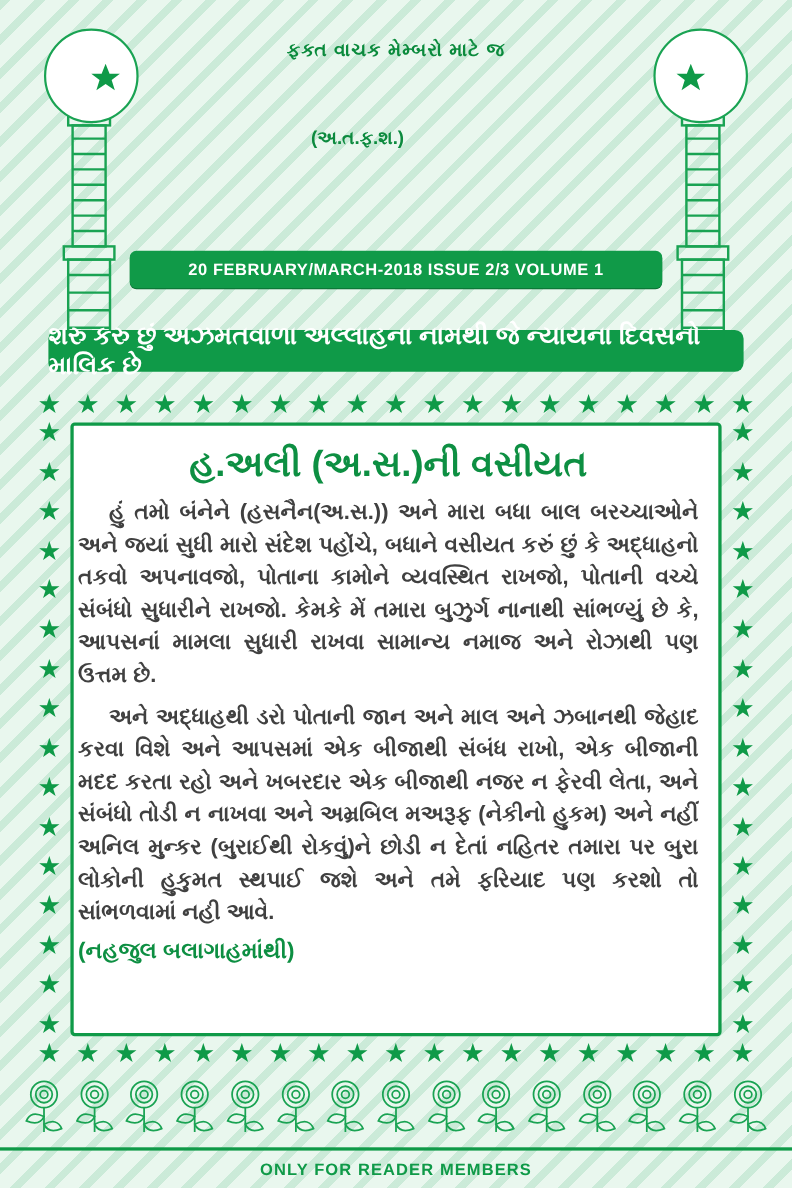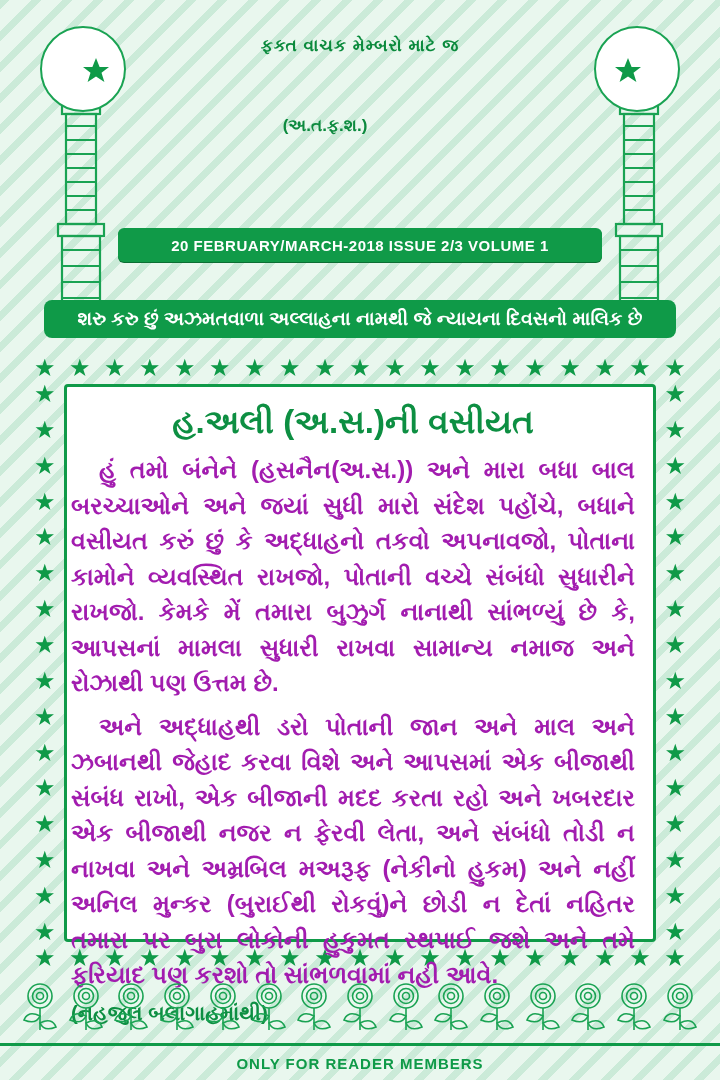--- a/index.html
+++ b/index.html
@@ -61,21 +61,21 @@
     background:#109a48;border-radius:6px;
     display:flex;align-items:center;justify-content:center;
     color:#ffffff;font-weight:bold;font-size:15px;letter-spacing:0.5px;
     box-shadow:0 1px 0 #0b6e33;
   }
 
   .bismillah-bar{
     position:absolute;top:300px;left:44px;right:44px;height:38px;
     background:#0f9a48;border-radius:8px;
     display:flex;align-items:center;justify-content:center;
-    color:#ffffff;font-weight:bold;font-size:19px;
+    color:#ffffff;font-weight:bold;font-size:23px;
   }
 
   
   .star-box{
     position:absolute;top:356px;left:34px;right:34px;bottom:110px;
   }
   .star-row{
     position:absolute;left:0;right:0;display:flex;justify-content:space-between;
     color:#0f9a48;font-size:24px;line-height:1;
   }
@@ -91,21 +91,21 @@
   .content-box{
     position:absolute;top:28px;left:30px;right:30px;bottom:28px;
     background:#ffffff;border:3px solid #0f9a48;border-radius:4px;
     padding:14px 18px 10px 4px;box-sizing:border-box;
   }
   .doc-heading{
     text-align:center;font-size:33px;font-weight:bold;color:#0d8f42;
     margin:2px 0 10px 0;
   }
   .doc-p{
-    color:#a21caf;font-size:24px;line-height:1.48;text-align:justify;
+    color:#404040;font-size:20px;line-height:1.48;text-align:justify;
     margin:0 0 8px 0;text-indent:28px;font-weight:bold;
   }
   .doc-sign{
     color:#0d8f42;font-size:20.5px;font-weight:bold;margin-top:2px;
   }
 
   
   .floral{
     position:absolute;left:18px;right:18px;bottom:42px;height:62px;
     display:flex;align-items:flex-end;justify-content:space-between;

